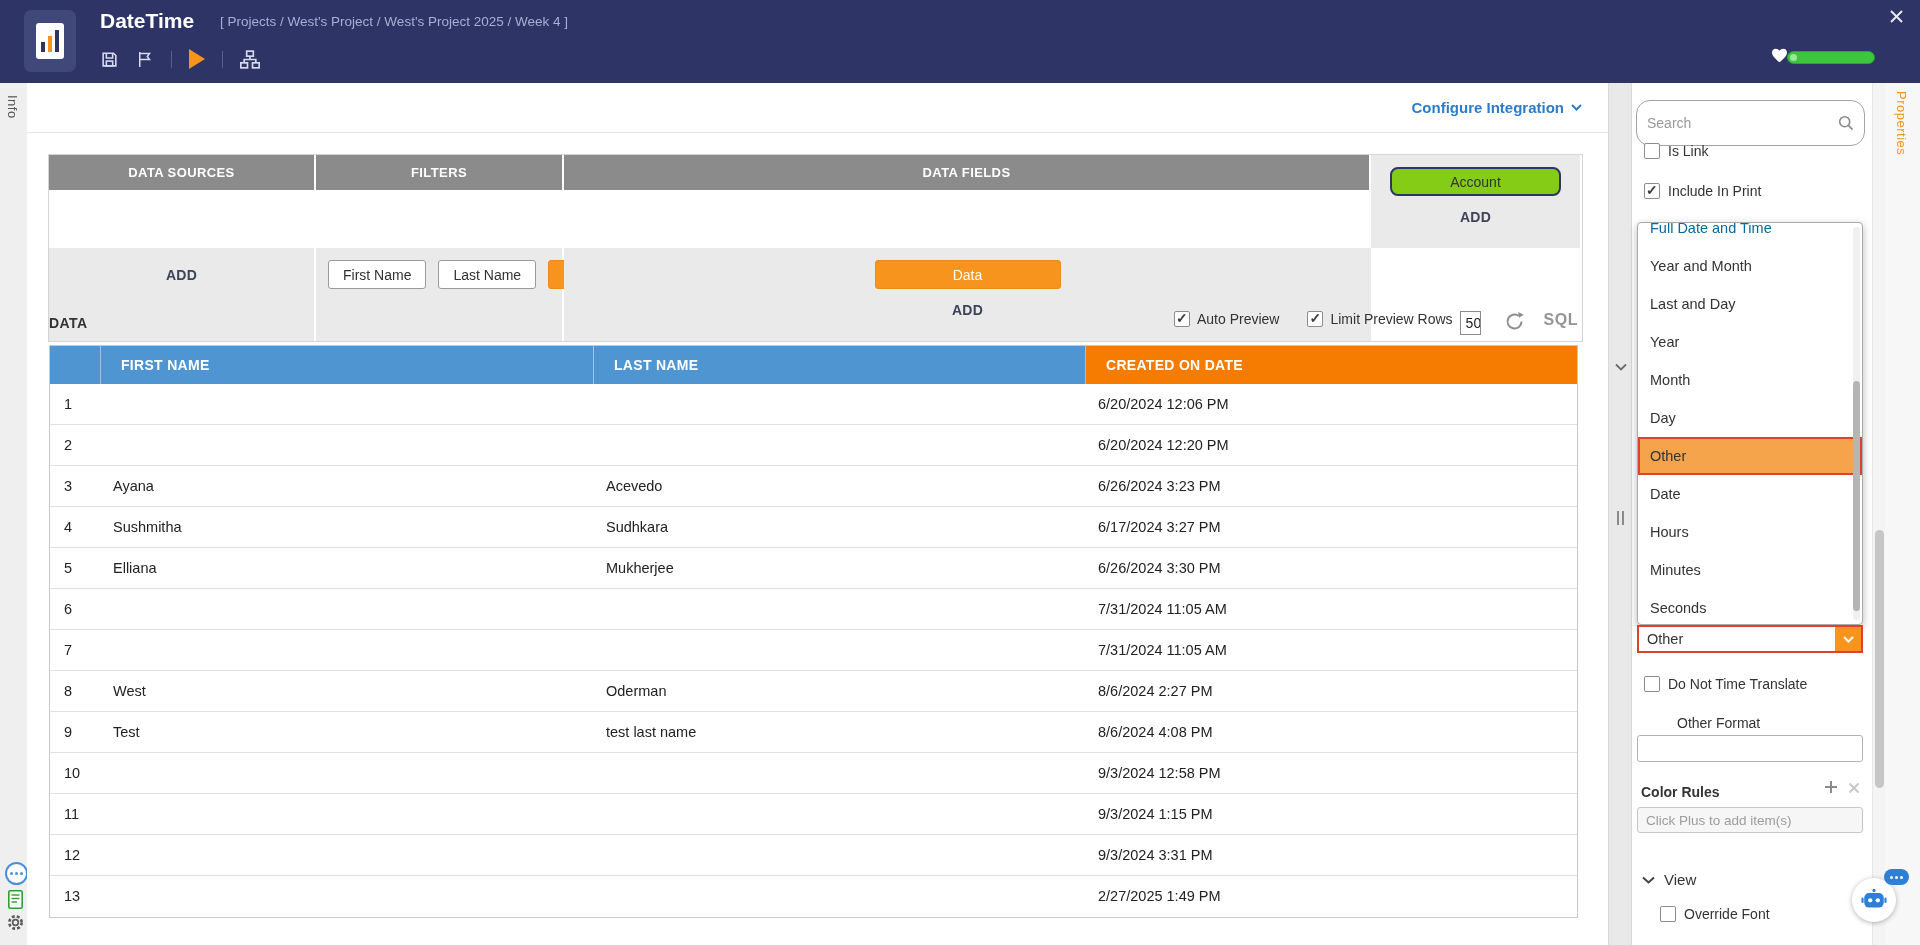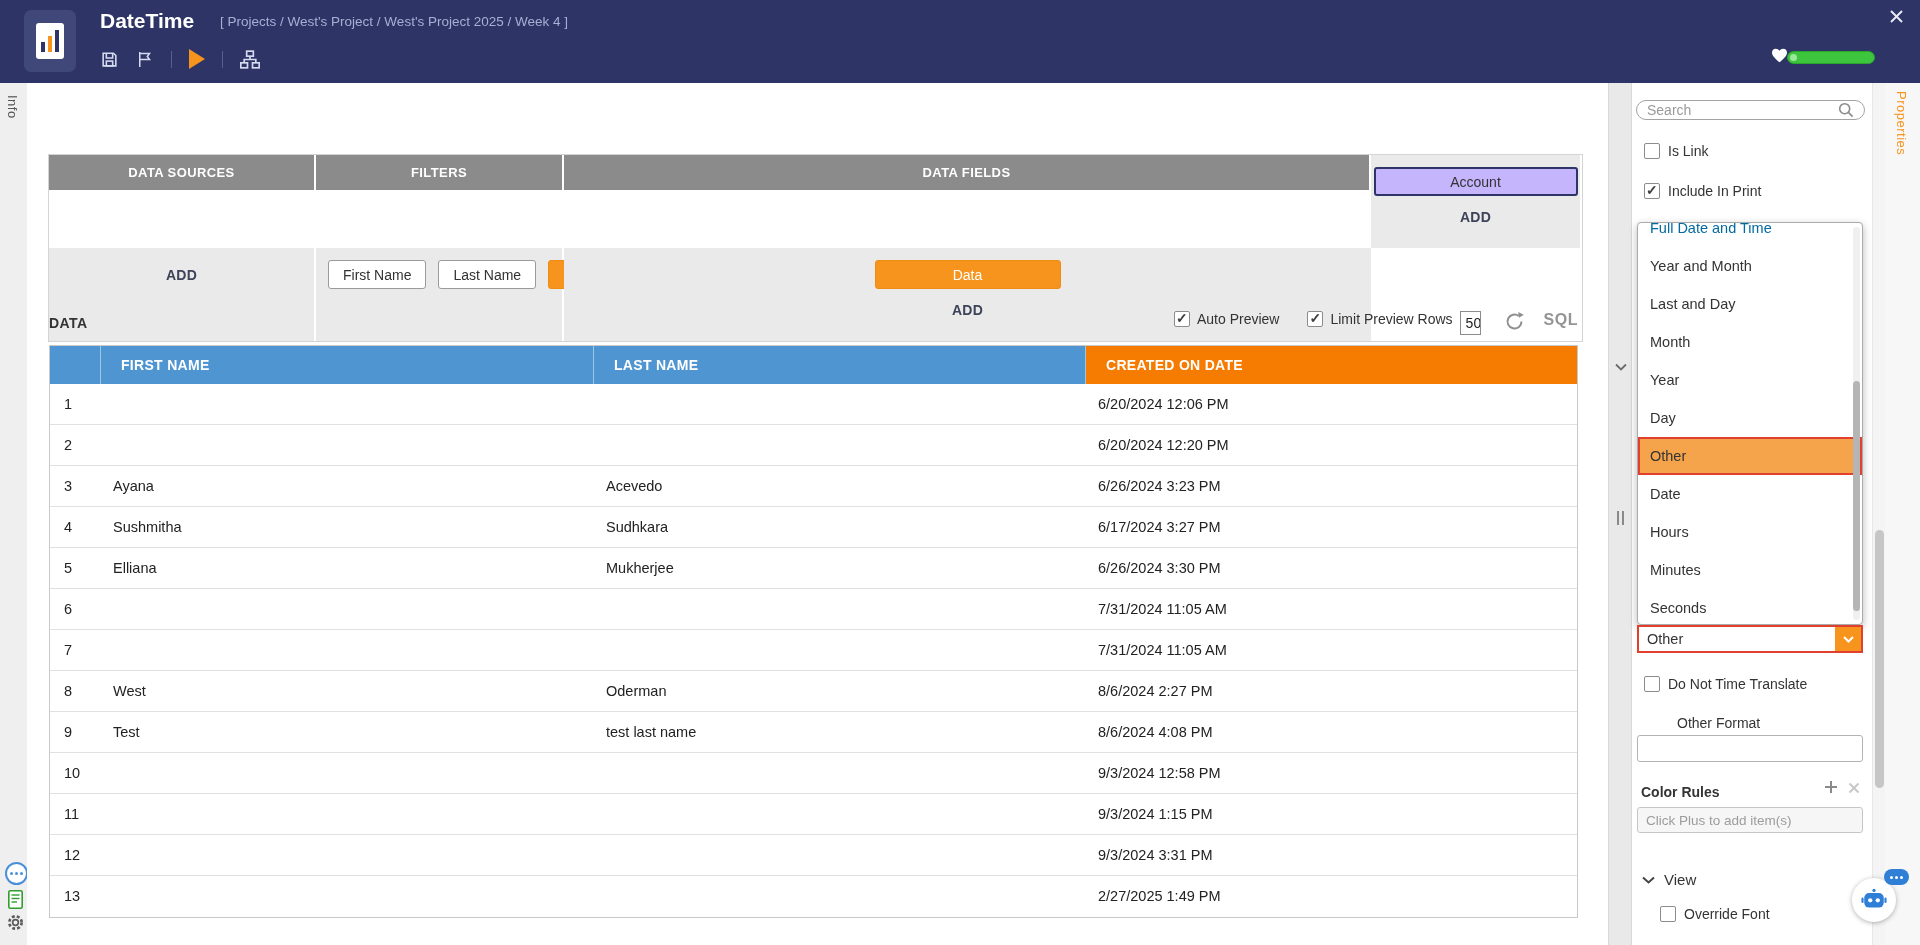--- a/index.html
+++ b/index.html
@@ -29,21 +29,21 @@
   
   .main { position:absolute; left:27px; top:83px; width:1581px; height:862px; background:#ffffff; }
   .ci-row { position:absolute; left:0; top:0; width:100%; height:50px; border-bottom:1px solid #e4e4e4; }
   .ci-link { position:absolute; right:26px; top:16px; display:flex; align-items:center; gap:7px; color:#2d7cc9; font-weight:bold; font-size:15px; cursor:pointer; }
 
   .config { position:absolute; left:22px; top:72px; width:1533px; display:grid; grid-template-columns:267px 248px 807px 211px; outline:1px solid #d4d4d4; }
   .ch { background:#8b8b8b; color:#fff; font-size:13px; font-weight:bold; letter-spacing:.4px; height:37px; display:flex; align-items:center; justify-content:center; border-right:2px solid #fff; border-bottom:2px solid #fff; }
   .ch.last { border-right:none; }
   .cbody { background:#eaeaea; height:93px; border-right:2px solid #fff; padding-top:12px; display:flex; flex-direction:column; align-items:center; }
   .cbody.last { border-right:none; }
-  .account-btn { width:204px; height:29px; background:#c4b5fd; border:2px solid #2e3566; border-radius:3px; font-size:14px; color:#333; display:flex; align-items:center; justify-content:center; cursor:pointer; }
+  .account-btn { width:171px; height:29px; background:#84cc16; border:2px solid #2e3566; border-radius:8px; font-size:14px; color:#333; display:flex; align-items:center; justify-content:center; cursor:pointer; }
   .add-link { margin-top:13px; font-size:14px; font-weight:bold; color:#3d4358; letter-spacing:.3px; cursor:pointer; }
   .filters-cell { padding-top:19px; }
   .filters-cell .add-link { margin-top:0; }
   .fields-cell { flex-direction:row; justify-content:flex-start; padding:12px 0 0 12px; gap:12px; align-items:flex-start; }
   .chip { height:29px; padding:0 14px; background:#fff; border:1px solid #9a9a9a; border-radius:3px; font-size:14px; color:#333; display:flex; align-items:center; cursor:pointer; white-space:nowrap; }
   .chip.orange { background:#f7941d; border-color:#ef8c12; color:#fff; }
   .fields-cell .add-link { margin-top:7px; margin-left:26px; }
   .data-btn { width:186px; height:29px; background:#f7941d; border:1px solid #ef8c12; border-radius:3px; color:#fff; font-size:14px; display:flex; align-items:center; justify-content:center; cursor:pointer; }
 
   .data-bar { position:absolute; left:22px; top:224px; width:1529px; height:32px; display:flex; align-items:center; }
@@ -73,21 +73,21 @@
   .tcell.created { flex:1; padding-left:12px; }
 
   
   .gutter { position:absolute; left:1608px; top:83px; width:24px; height:862px; background:#e9e9e9; border-left:1px solid #d9d9d9; border-right:1px solid #d9d9d9; }
   .g-handle { position:absolute; left:8px; top:428px; display:flex; gap:3px; cursor:col-resize; }
   .g-handle i { width:2px; height:14px; background:#8a8a8a; display:block; }
   .g-chev { position:absolute; left:6px; top:280px; cursor:pointer; }
 
   
   .panel { position:absolute; left:1632px; top:83px; width:240px; height:862px; background:#fff; }
-  .search-box { position:absolute; left:4px; top:17px; width:229px; height:20px; border:1px solid #a3a3a3; border-radius:14px; display:flex; align-items:center; padding:0 10px; background:#fff; }
+  .search-box { position:absolute; left:4px; top:17px; width:229px; height:46px; border:1px solid #a3a3a3; border-radius:14px; display:flex; align-items:center; padding:0 10px; background:#fff; }
   .search-box input { border:none; outline:none; flex:1; font-size:14px; color:#333; font-family:inherit; background:transparent; min-width:0; }
   .search-box input::placeholder { color:#9a9a9a; }
   .prow { position:absolute; display:flex; align-items:center; gap:8px; }
   .plabel { font-size:14px; color:#333; }
 
   .dropdown { position:absolute; left:5px; top:139px; width:226px; height:403px; background:#fff; border:1px solid #ababab; border-radius:4px; box-shadow:0 3px 8px rgba(0,0,0,.28); overflow:hidden; z-index:6; }
   .dd-item { height:38px; line-height:38px; padding-left:12px; font-size:14.5px; color:#333; cursor:pointer; }
   .dd-item.clipped { margin-top:-14px; color:#0369a1; }
   .dd-item.selected { background:#f6a44c; outline:2px solid #e2402e; outline-offset:-2px; }
   .dd-track { position:absolute; right:2px; top:4px; bottom:4px; width:7px; background:#f0f0f0; border-radius:4px; }
@@ -193,20 +193,30 @@
     </svg>
 </span>
 <span class="bl-gear">
   <svg width="19" height="19" viewBox="0 0 20 20">
       <circle cx="10" cy="10" r="6.5" fill="none" stroke="#5a5a5a" stroke-width="2.8" stroke-dasharray="3 2.2"></circle>
       <circle cx="10" cy="10" r="3" fill="none" stroke="#5a5a5a" stroke-width="1.8"></circle>
     </svg>
 </span>
 
 <div class="main">
+  <div class="ci-row">
+    <div class="ci-link">
+      <span>Configure Integration</span>
+      <span>
+        <svg width="11" height="7" viewBox="0 0 11 7">
+            <polyline points="1,1 5.5,5.5 10,1" fill="none" stroke="#2d7cc9" stroke-width="2"></polyline>
+          </svg>
+      </span>
+    </div>
+  </div>
 
   <div class="config">
     <div class="ch">DATA SOURCES</div>
     <div class="ch">FILTERS</div>
     <div class="ch">DATA FIELDS</div>
 
     <div class="cbody">
       <div class="account-btn">Account</div>
       <div class="add-link">ADD</div>
     </div>
@@ -364,22 +374,22 @@
   <div class="prow" style="left:12px; top:100px;">
     <span class="cbx checked"></span>
     <span class="plabel">Include In Print</span>
   </div>
 
   <div class="dropdown">
     <div>
         <div class="dd-item clipped">Full Date and Time</div>
         <div class="dd-item">Year and Month</div>
         <div class="dd-item">Last and Day</div>
+        <div class="dd-item">Year</div>
         <div class="dd-item">Month</div>
-        <div class="dd-item">Year</div>
         <div class="dd-item">Day</div>
         <div class="dd-item selected">Other</div>
         <div class="dd-item">Date</div>
         <div class="dd-item">Hours</div>
         <div class="dd-item">Minutes</div>
         <div class="dd-item">Seconds</div>
       </div>
     <div class="dd-track"></div>
     <div class="dd-thumb"></div>
   </div>

